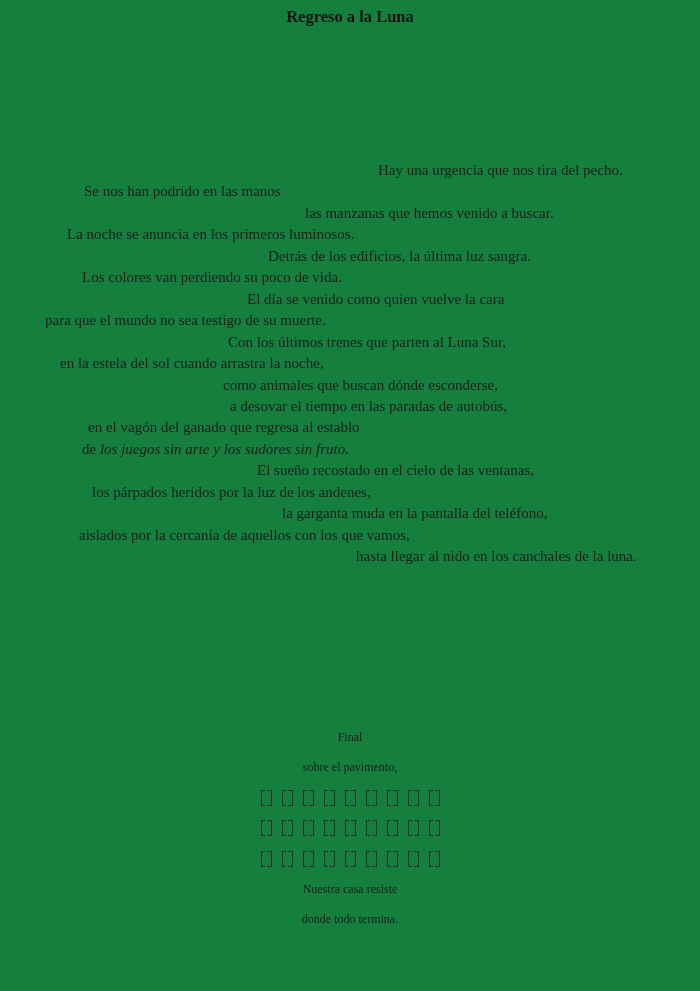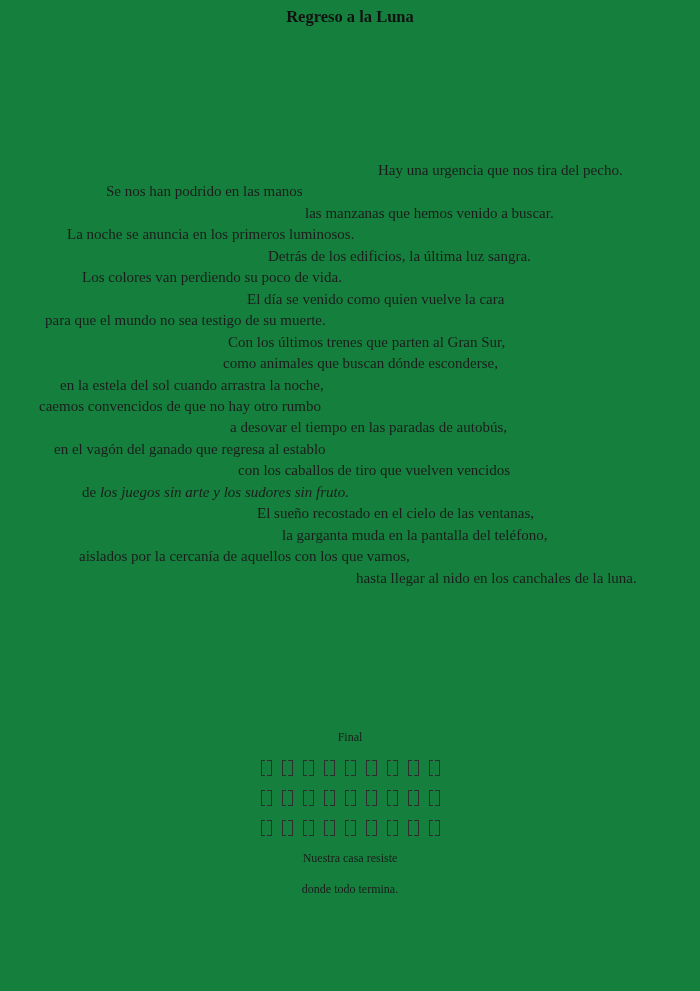--- a/index.html
+++ b/index.html
@@ -75,42 +75,42 @@
   .tofu::before { left: 0; border-right: none; }
   .tofu::after  { right: 0; border-left: none; }
 </style>
 </head>
 <body>
 
 <main class="page">
   <h1 class="title">Regreso a la Luna</h1>
   <section class="poem" id="poem">
       <div class="poem-line" style="margin-left: 378px;"><span>Hay una urgencia que nos tira del pecho.</span></div>
-      <div class="poem-line" style="margin-left: 106px;"><span>Se nos han podrido en las manos</span></div>
+      <div class="poem-line" style="margin-left: 84px;"><span>Se nos han podrido en las manos</span></div>
       <div class="poem-line" style="margin-left: 305px;"><span>las manzanas que hemos venido a buscar.</span></div>
       <div class="poem-line" style="margin-left: 67px;"><span>La noche se anuncia en los primeros luminosos.</span></div>
       <div class="poem-line" style="margin-left: 268px;"><span>Detrás de los edificios, la última luz sangra.</span></div>
       <div class="poem-line" style="margin-left: 82px;"><span>Los colores van perdiendo su poco de vida.</span></div>
       <div class="poem-line" style="margin-left: 247px;"><span>El día se venido como quien vuelve la cara</span></div>
       <div class="poem-line" style="margin-left: 45px;"><span>para que el mundo no sea testigo de su muerte.</span></div>
-      <div class="poem-line" style="margin-left: 228px;"><span>Con los últimos trenes que parten al Gran Sur,</span></div>
+      <div class="poem-line" style="margin-left: 228px;"><span>Con los últimos trenes que parten al Luna Sur,</span></div>
+      <div class="poem-line" style="margin-left: 60px;"><span>en la estela del sol cuando arrastra la noche,</span></div>
       <div class="poem-line" style="margin-left: 223px;"><span>como animales que buscan dónde esconderse,</span></div>
-      <div class="poem-line" style="margin-left: 60px;"><span>en la estela del sol cuando arrastra la noche,</span></div>
-      <div class="poem-line" style="margin-left: 39px;"><span>caemos convencidos de que no hay otro rumbo</span></div>
       <div class="poem-line" style="margin-left: 230px;"><span>a desovar el tiempo en las paradas de autobús,</span></div>
-      <div class="poem-line" style="margin-left: 54px;"><span>en el vagón del ganado que regresa al establo</span></div>
-      <div class="poem-line" style="margin-left: 238px;"><span>con los caballos de tiro que vuelven vencidos</span></div>
+      <div class="poem-line" style="margin-left: 88px;"><span>en el vagón del ganado que regresa al establo</span></div>
       <div class="poem-line" style="margin-left: 82px;"><span>de </span><span style="font-style: italic;">los juegos sin arte y los sudores sin fruto.</span></div>
       <div class="poem-line" style="margin-left: 257px;"><span>El sueño recostado en el cielo de las ventanas,</span></div>
+      <div class="poem-line" style="margin-left: 92px;"><span>los párpados heridos por la luz de los andenes,</span></div>
       <div class="poem-line" style="margin-left: 282px;"><span>la garganta muda en la pantalla del teléfono,</span></div>
       <div class="poem-line" style="margin-left: 79px;"><span>aislados por la cercanía de aquellos con los que vamos,</span></div>
       <div class="poem-line" style="margin-left: 356px;"><span>hasta llegar al nido en los canchales de la luna.</span></div>
     </section>
   <section class="final-block" id="final">
       <div class="final-line">Final</div>
+      <div class="final-line">sobre el pavimento,</div>
       <div class="final-line">
         <span class="tofu"></span>
         <span class="tofu"></span>
         <span class="tofu"></span>
         <span class="tofu"></span>
         <span class="tofu"></span>
         <span class="tofu"></span>
         <span class="tofu"></span>
         <span class="tofu"></span>
         <span class="tofu"></span>

